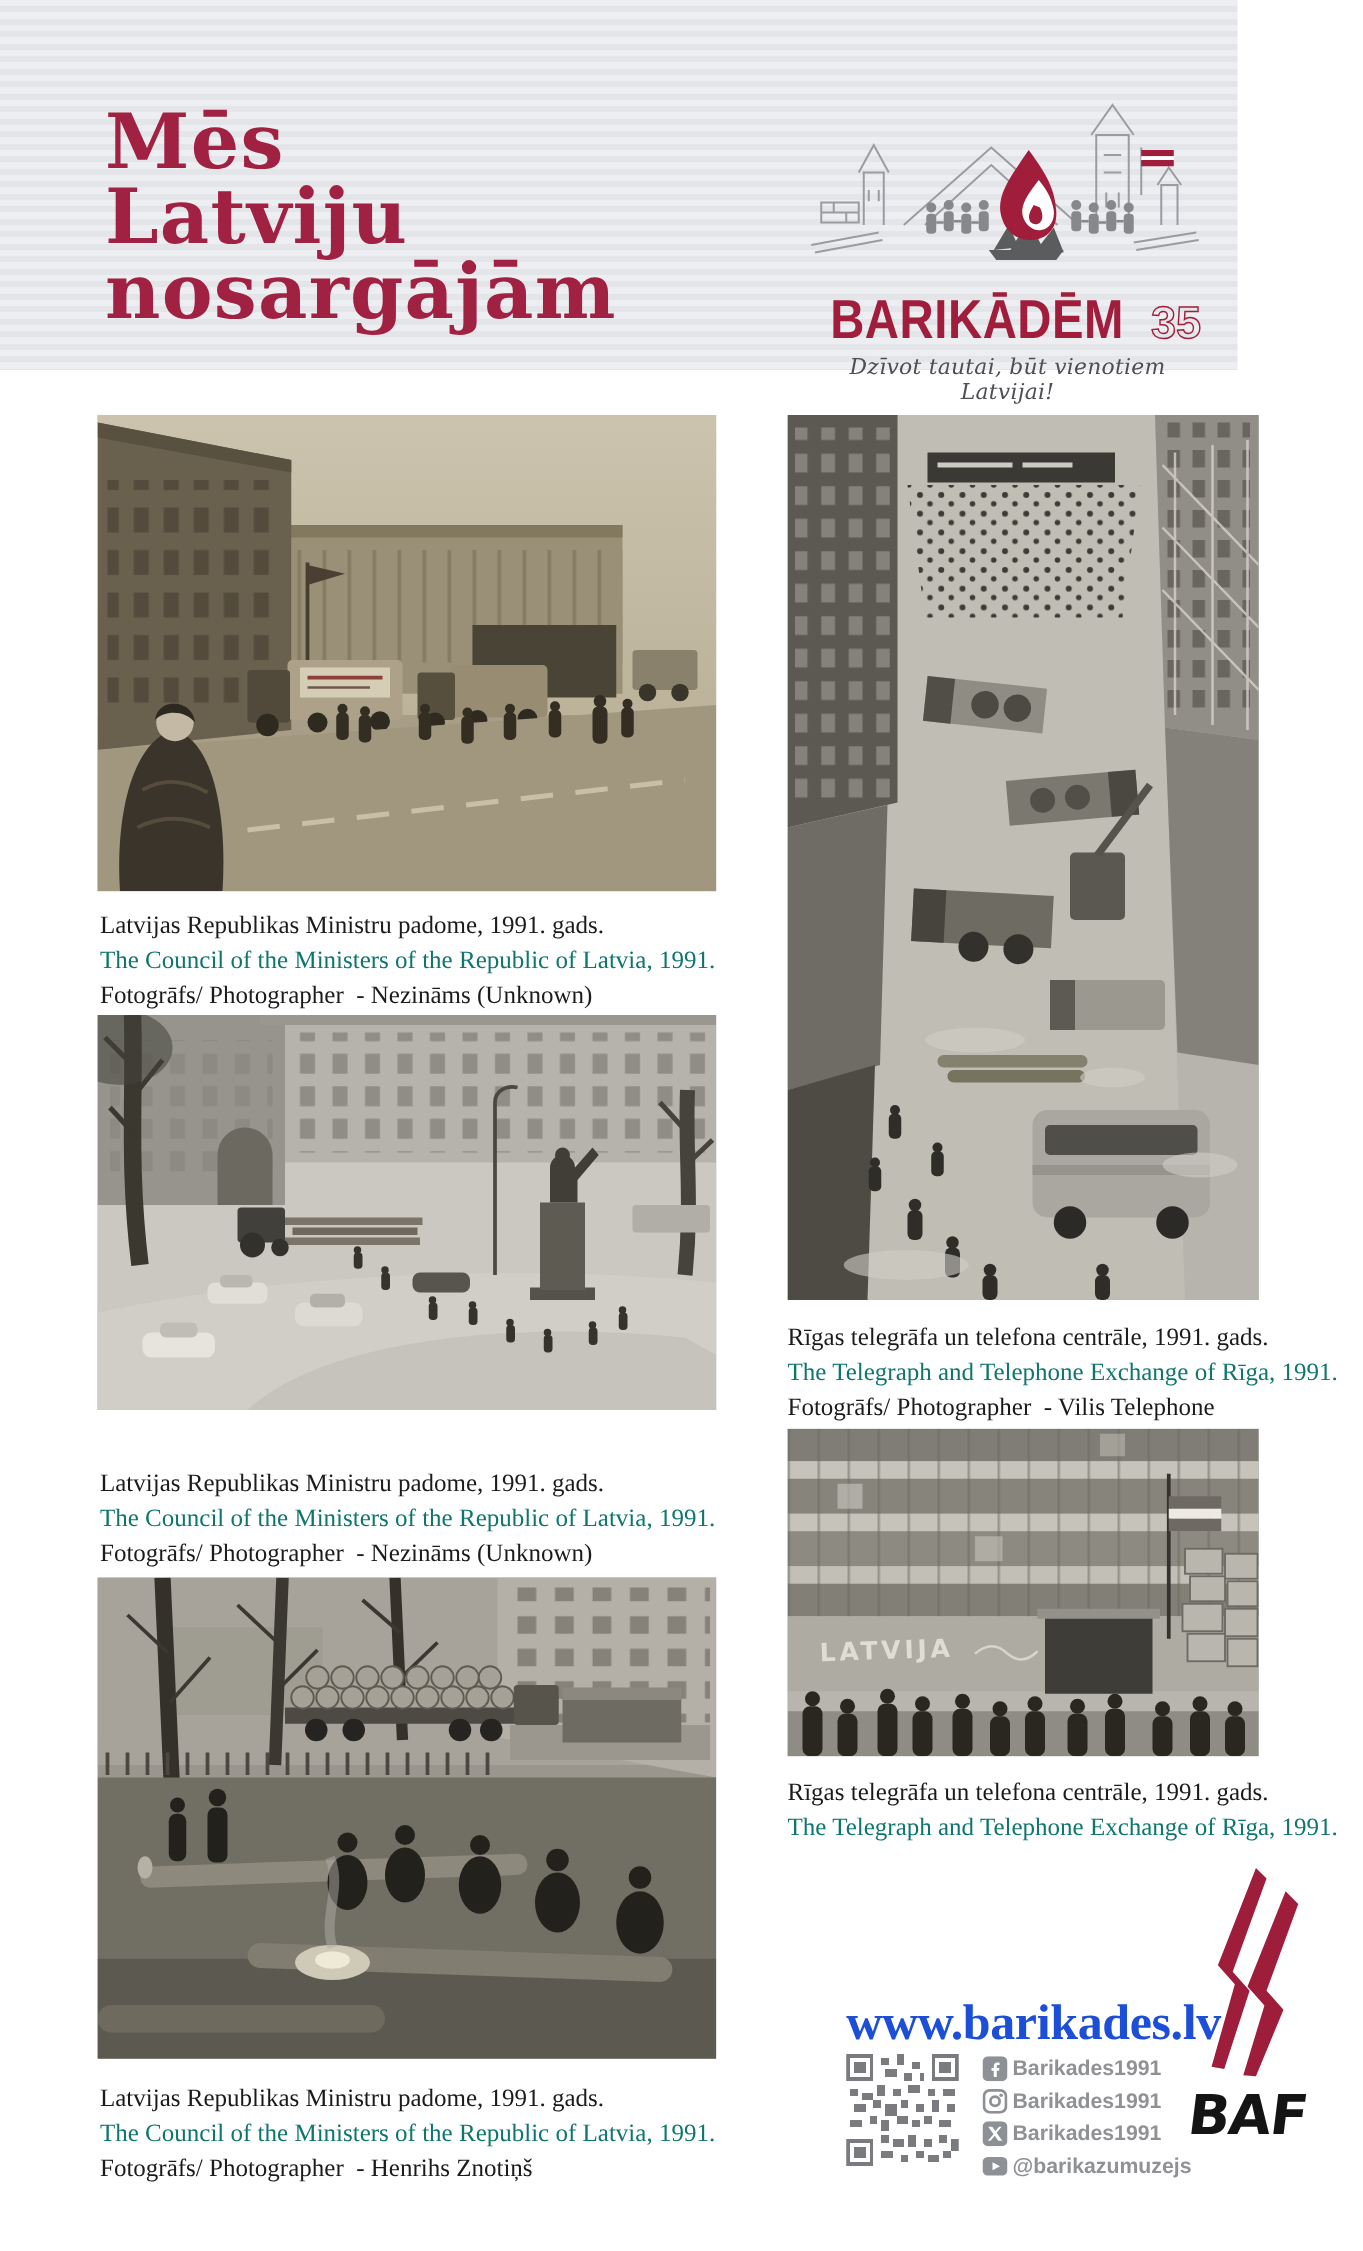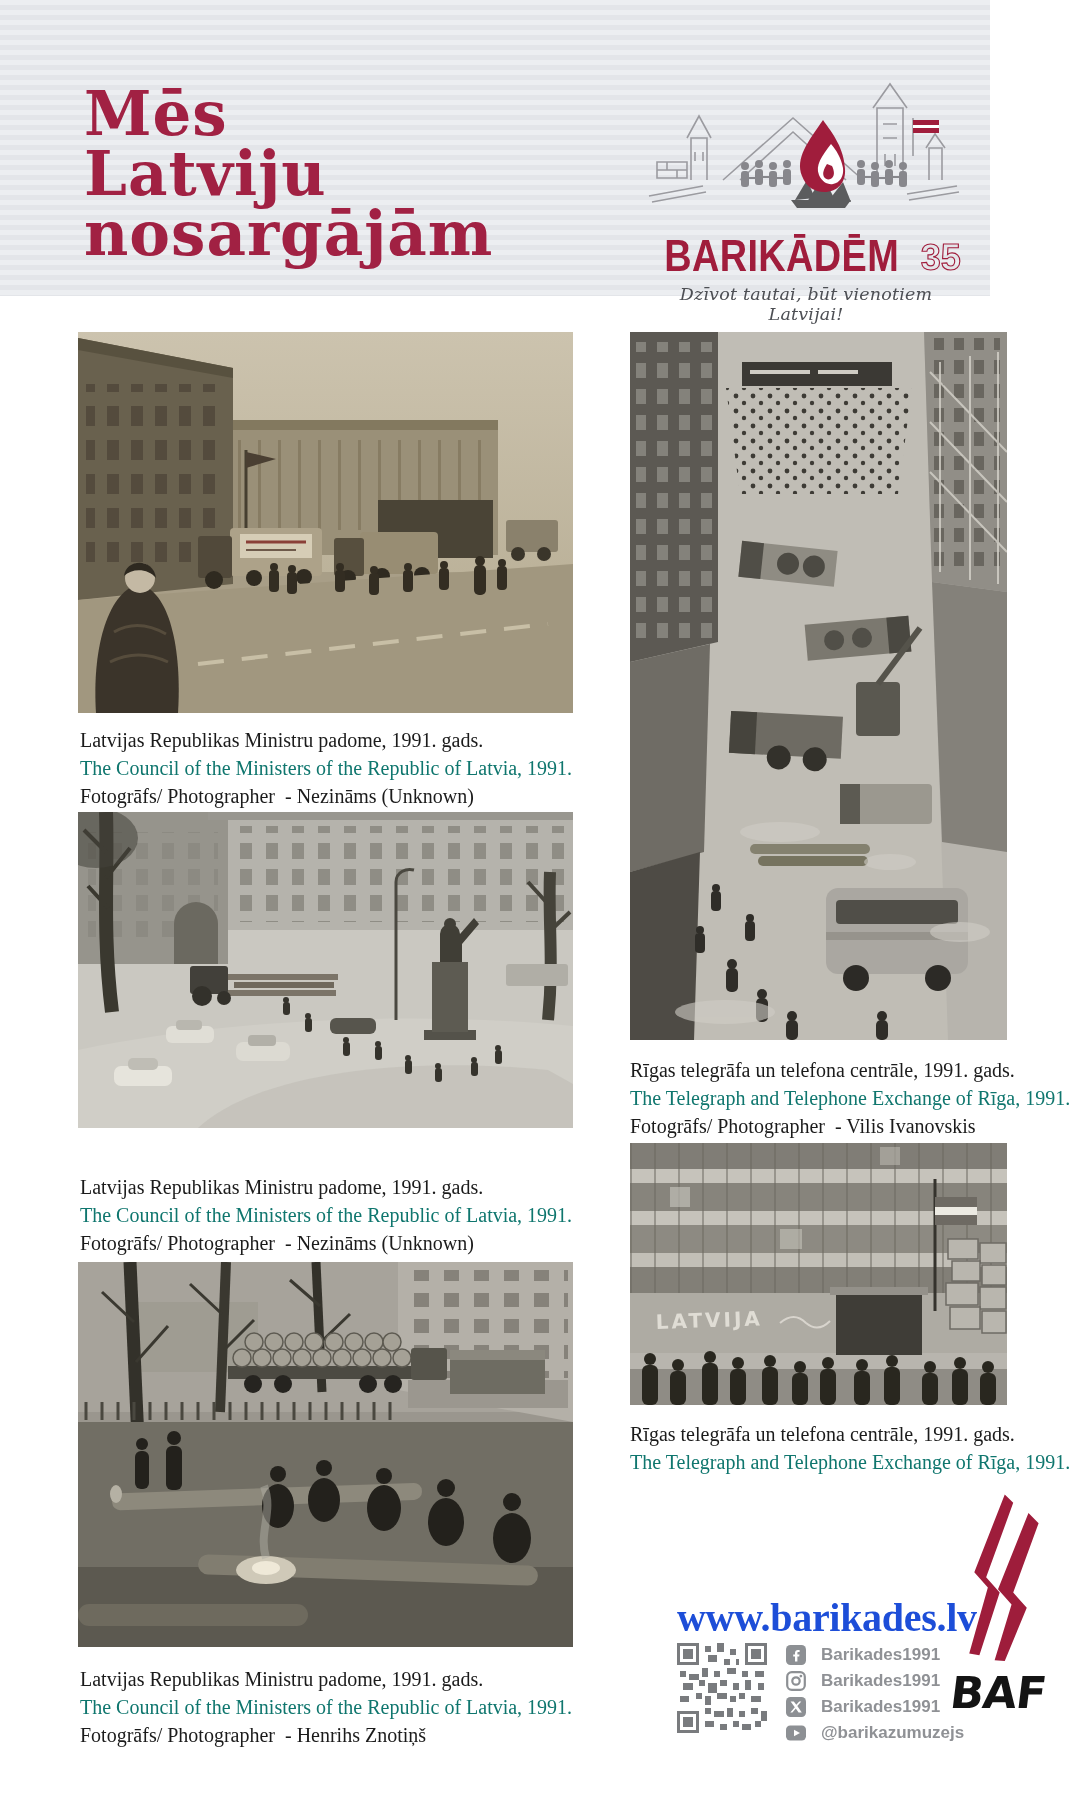--- a/index.html
+++ b/index.html
@@ -39,21 +39,21 @@
   .cap-2{left:80px;top:1173px}
   .cap-3{left:80px;top:1665px}
   .cap-r1{left:630px;top:1056px}
   .cap-r2{left:630px;top:1420px}
 
   
   .site-url{position:absolute;left:677px;top:1594px;font-family:Liberation Serif, serif;
     font-weight:bold;font-size:40px;letter-spacing:-.3px;color:#1d4ed8}
   .qr{position:absolute;left:677px;top:1643px;width:90px;height:90px}
   .social-list{position:absolute;left:786px;top:1645px;display:flex;flex-direction:column;gap:6px}
-  .social-row{display:flex;gap:15px}
+  .social-row{display:flex;gap:4px}
   .social-icon{width:20px;height:20px;flex:0 0 20px}
   .social-handle{font-family:"Liberation Sans",sans-serif;font-weight:bold;font-size:17px;color:#8f9195}
   .baf-block{position:absolute;left:946px;top:1484px;width:104px;text-align:center}
   .baf-flame{display:block;margin:0 auto;width:88px;height:190px}
   .baf-text{font-family:"DejaVu Sans",sans-serif;font-weight:bold;font-size:44px;line-height:46px;
     color:#141414;transform:skewX(-7deg);letter-spacing:-1px;margin-top:-4px}
 </style>
 </head>
 <body>
 
@@ -536,21 +536,21 @@
     <div>Fotogrāfs/ Photographer  - Nezināms (Unknown)</div>
   </div>
   <div class="caption cap-3">
     <div>Latvijas Republikas Ministru padome, 1991. gads.</div>
     <div class="en">The Council of the Ministers of the Republic of Latvia, 1991.</div>
     <div>Fotogrāfs/ Photographer  - Henrihs Znotiņš</div>
   </div>
   <div class="caption cap-r1">
     <div>Rīgas telegrāfa un telefona centrāle, 1991. gads.</div>
     <div class="en">The Telegraph and Telephone Exchange of Rīga, 1991.</div>
-    <div>Fotogrāfs/ Photographer  - Vilis Ivanovskis</div>
+    <div>Fotogrāfs/ Photographer  - Vilis Telephone</div>
   </div>
   <div class="caption cap-r2">
     <div>Rīgas telegrāfa un telefona centrāle, 1991. gads.</div>
     <div class="en">The Telegraph and Telephone Exchange of Rīga, 1991.</div>
   </div>
 
   <div class="site-url">www.barikades.lv</div>
 
   <svg class="qr" viewBox="0 0 29 29" shape-rendering="crispEdges">
     <rect width="29" height="29" fill="#ffffff"></rect>

